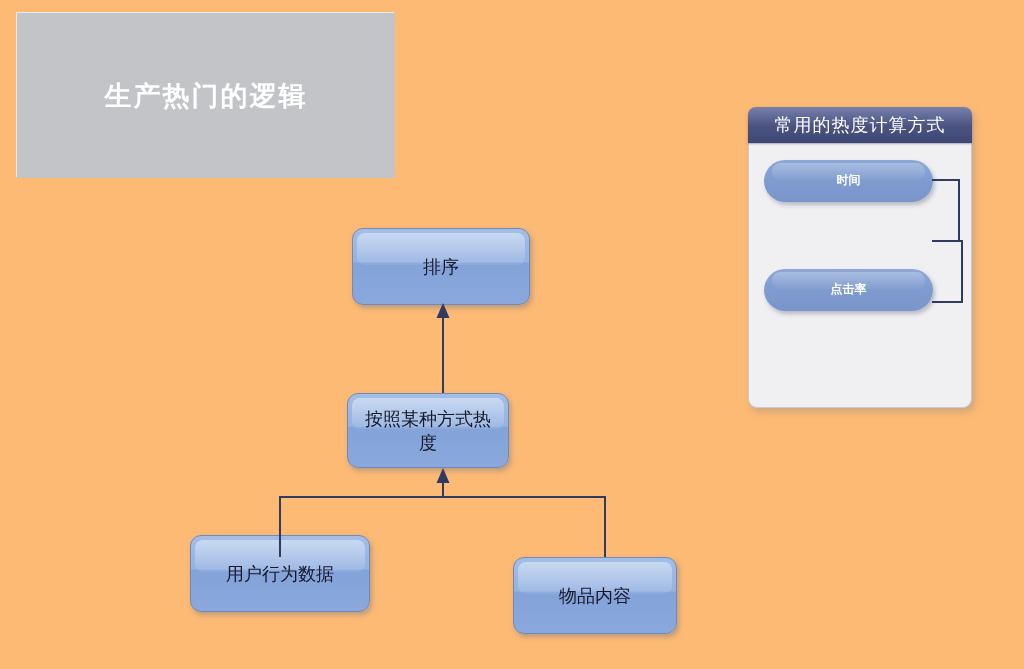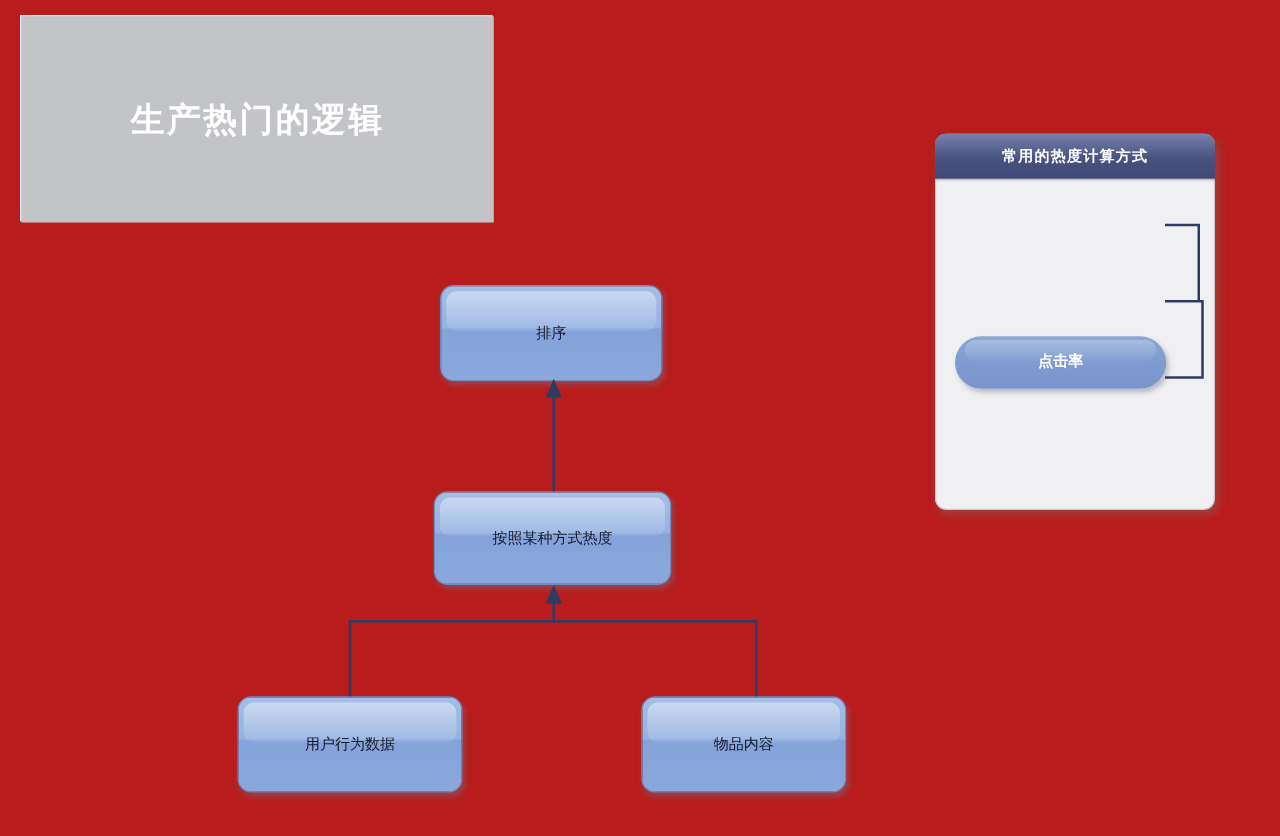--- a/index.html
+++ b/index.html
@@ -2,21 +2,21 @@
 <html><head>
 <meta charset="utf-8">
 <style>
   html, body { margin: 0; padding: 0; background: #ffffff; }
   body { font-family: "DejaVu Sans", "Liberation Sans", sans-serif; }
 
   .canvas {
     position: relative;
     width: 1024px;
     height: 669px;
-    background: #b91c1c;
+    background: #fdba74;
     overflow: hidden;
   }
 
   
   .title-box {
     position: absolute;
     left: 17px; top: 13px;
     width: 378px; height: 165px;
     background: #c3c4c8;
     box-shadow: -1px -1px 0 #e9e9ec;
@@ -53,27 +53,27 @@
     content: "";
     position: absolute;
     left: 4px; right: 4px; top: 4px;
     height: 42%;
     border-radius: 8px;
     background: linear-gradient(180deg, rgba(255,255,255,0.42), rgba(255,255,255,0.08));
   }
   .flow-node .node-label {
     position: relative;
     color: #17182c;
-    font-size: 12px;
+    font-size: 18px;
     text-align: center;
     padding: 0 10px;
   }
   .node-sort          { left: 352px; top: 228px; width: 178px; height: 77px; }
-  .node-heat-method   { left: 347px; top: 393px; width: 190px; height: 75px; }
-  .node-user-behavior { left: 190px; top: 557px; width: 180px; height: 77px; }
+  .node-heat-method   { left: 347px; top: 393px; width: 162px; height: 75px; }
+  .node-user-behavior { left: 190px; top: 535px; width: 180px; height: 77px; }
   .node-item-content  { left: 513px; top: 557px; width: 164px; height: 77px; }
 
   
   .methods-panel {
     position: absolute;
     left: 748px; top: 107px;
     width: 224px; height: 301px;
     background: #f0f0f3;
     border: 1px solid #c9c9ce;
     border-radius: 9px;
@@ -86,22 +86,22 @@
     left: -1px; top: -1px; right: -1px;
     height: 36px;
     border-radius: 8px 8px 0 0;
     background: linear-gradient(180deg, #7漏680ab 0%, #4a5380 55%, #3f4874 100%);
     background: linear-gradient(180deg, #7680ab 0%, #4a5380 55%, #3f4874 100%);
     display: flex; align-items: center; justify-content: center;
     box-shadow: 0 1px 2px rgba(60,65,100,0.4);
   }
   .panel-header .panel-title {
     color: #ffffff;
-    font-size: 12px;
-    font-weight: bold;
+    font-size: 18px;
+    font-weight: normal;
     letter-spacing: 1px;
   }
   .method-pill {
     position: absolute;
     left: 15px;
     width: 169px;
     border-radius: 22px;
     background: linear-gradient(180deg, #8da8d7 0%, #7e9ace 55%, #7a95c9 100%);
     box-shadow: 2px 3px 4px rgba(100,108,128,0.4);
     display: flex; align-items: center; justify-content: center;
@@ -171,20 +171,23 @@
 
   <div class="flow-node node-item-content">
     <span class="node-label">物品内容</span>
   </div>
 
   <div class="methods-panel">
     <div class="panel-header">
       <span class="panel-title">常用的热度计算方式</span>
     </div>
 
+    <div class="method-pill pill-1">
+      <span class="pill-label">时间</span>
+    </div>
 
     <div class="method-pill pill-2">
       <span class="pill-label">点击率</span>
     </div>
 
   </div>
 
 </div>
 
 </body></html>

